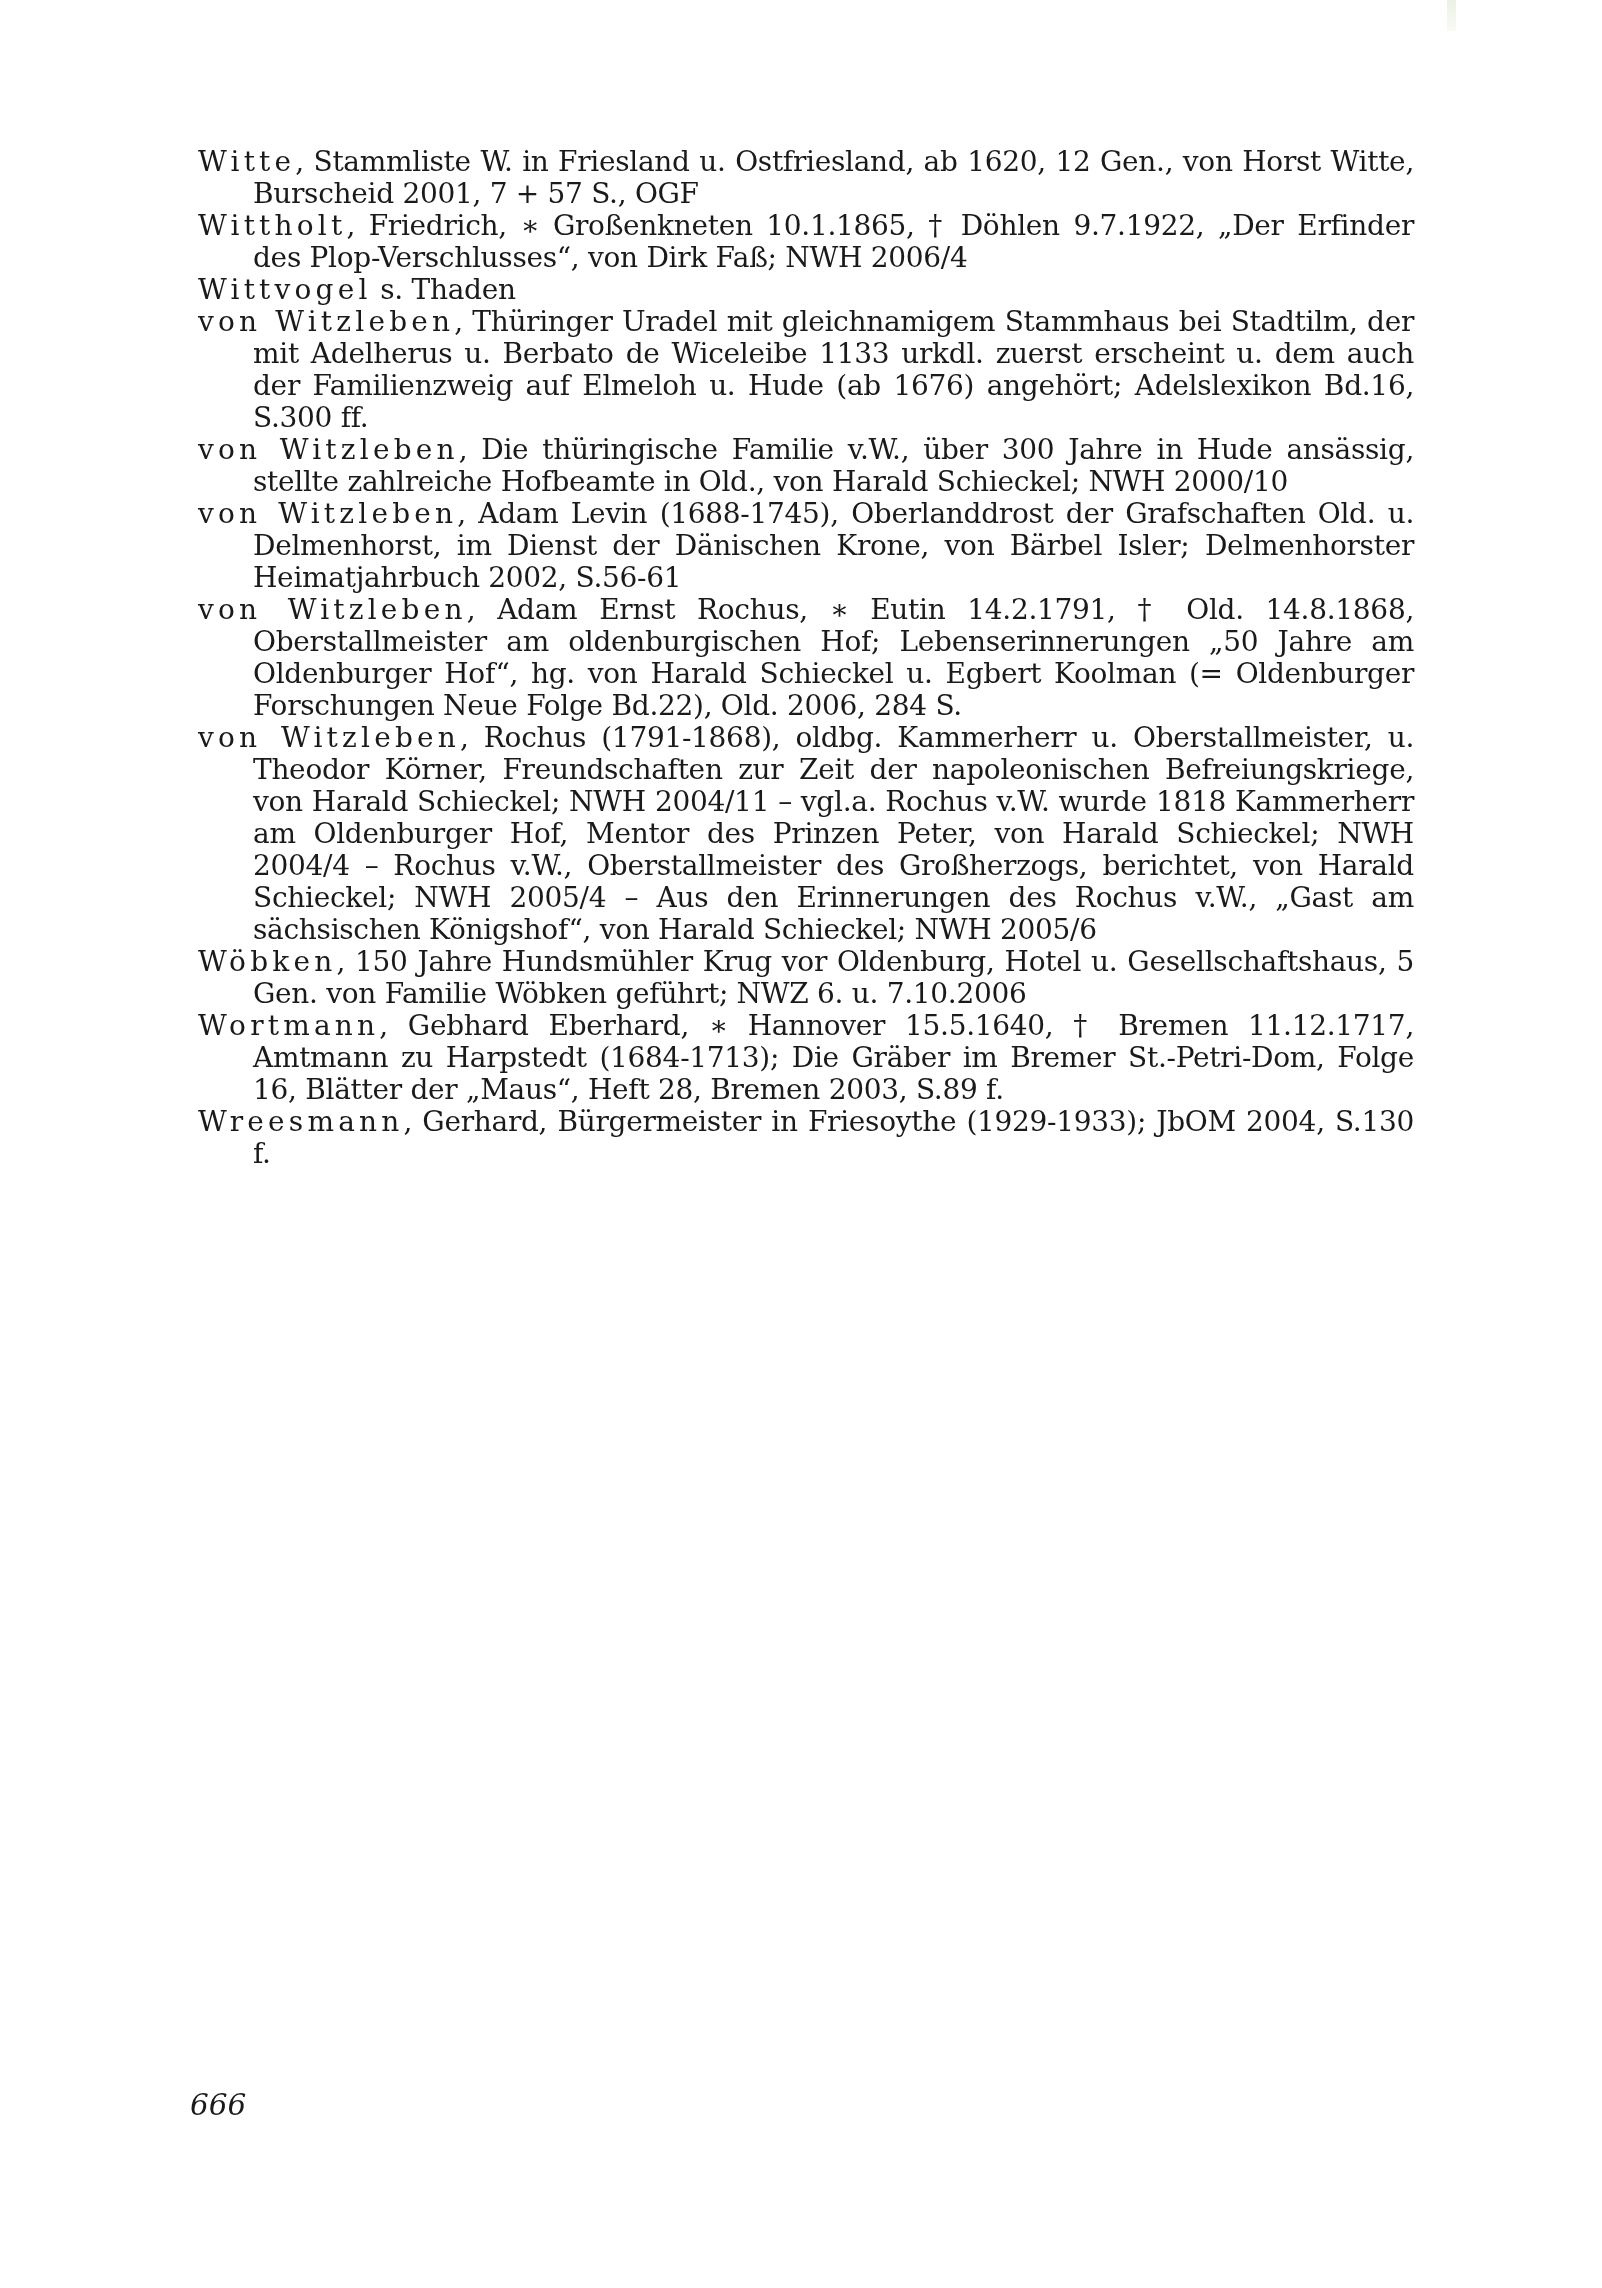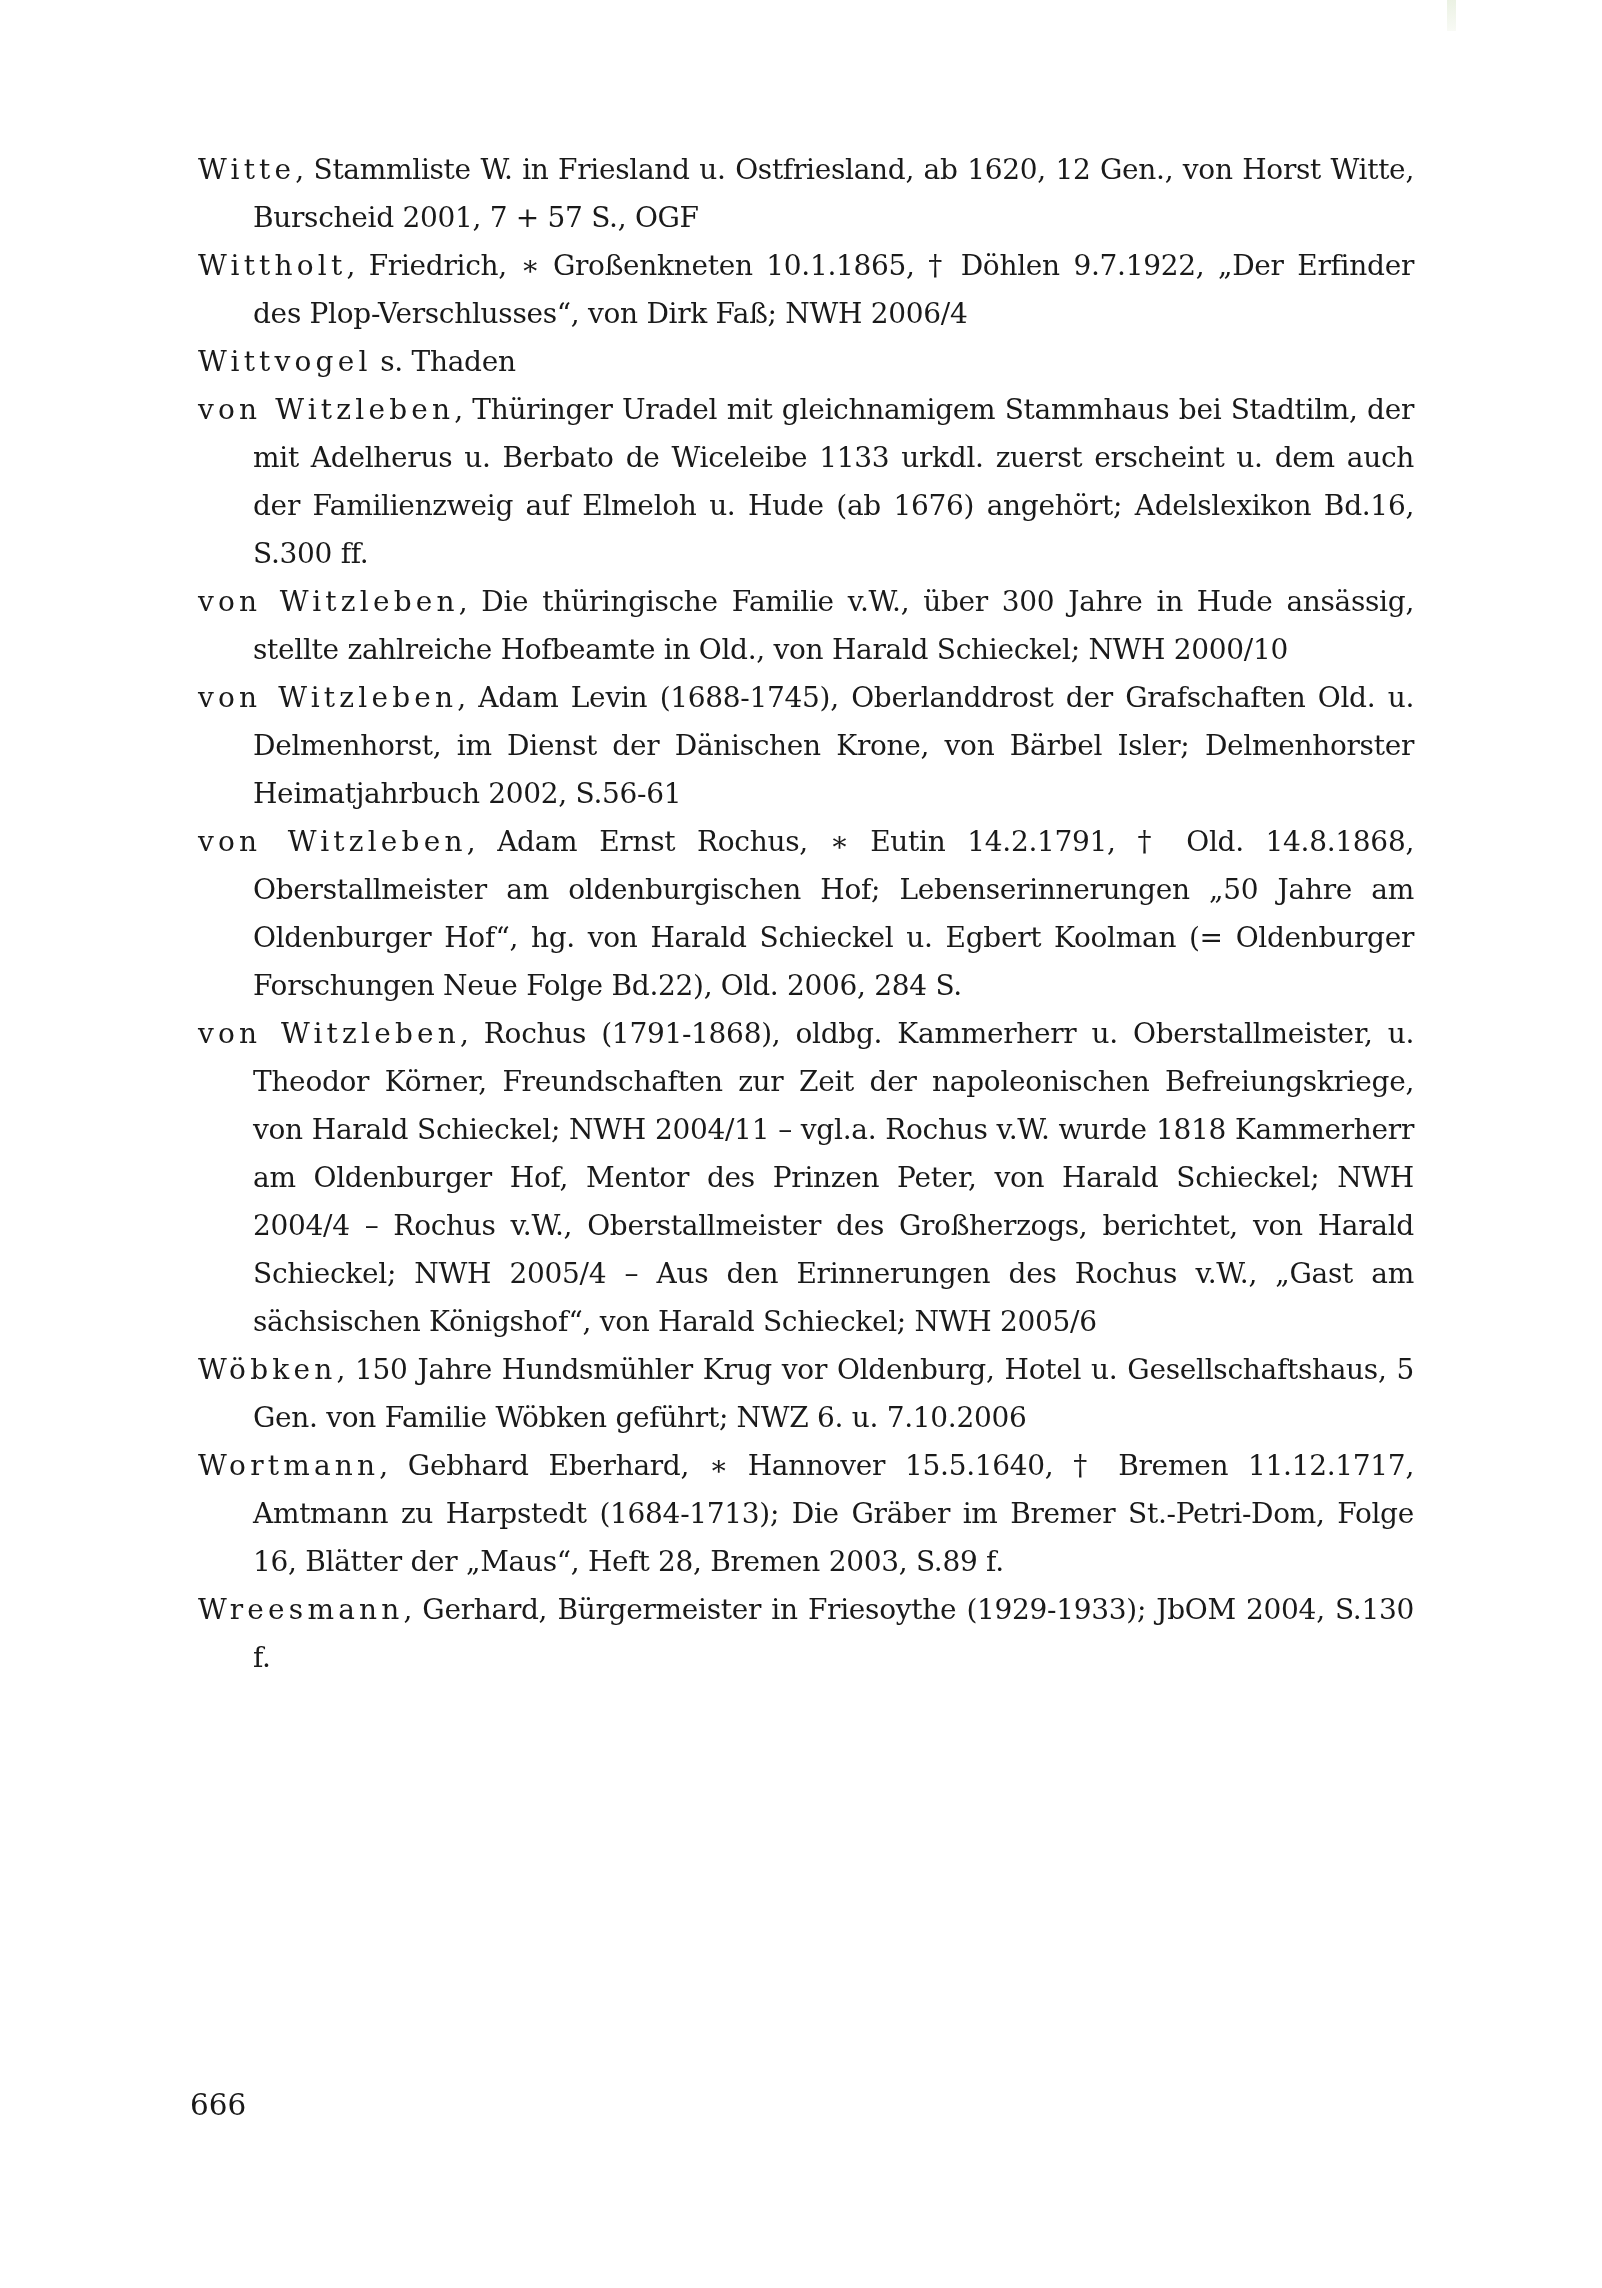--- a/index.html
+++ b/index.html
@@ -4,21 +4,21 @@
 <style>
   html, body { margin: 0; padding: 0; background: #ffffff; }
   body { width: 1602px; height: 2289px; position: relative; overflow: hidden; }
   .page {
     position: absolute;
     left: 198px;
     top: 146px;
     width: 1216px;
     font-family: "DejaVu Serif", "Liberation Serif", serif;
     font-size: 28px;
-    line-height: 48px;
+    line-height: 32px;
     color: #1a1a1a;
     letter-spacing: -0.3px;
   }
   .entry {
     text-align: justify;
     text-align-last: left;
     padding-left: 55px;
     text-indent: -55px;
     margin: 0;
     hyphens: manual;
@@ -26,20 +26,21 @@
   .head {
     letter-spacing: 4.2px;
   }
   .page-number {
     position: absolute;
     left: 190px;
     top: 2088px;
     font-family: "DejaVu Serif", "Liberation Serif", serif;
     font-size: 29.5px;
     color: #1a1a1a;
+    font-style: italic;
   }
   .scan-mark {
     position: absolute;
     left: 1447px;
     top: 0;
     width: 9.2px;
     height: 31px;
     background: linear-gradient(#e6eedc, #f7f9f3);
     opacity: 0.8;
   }

